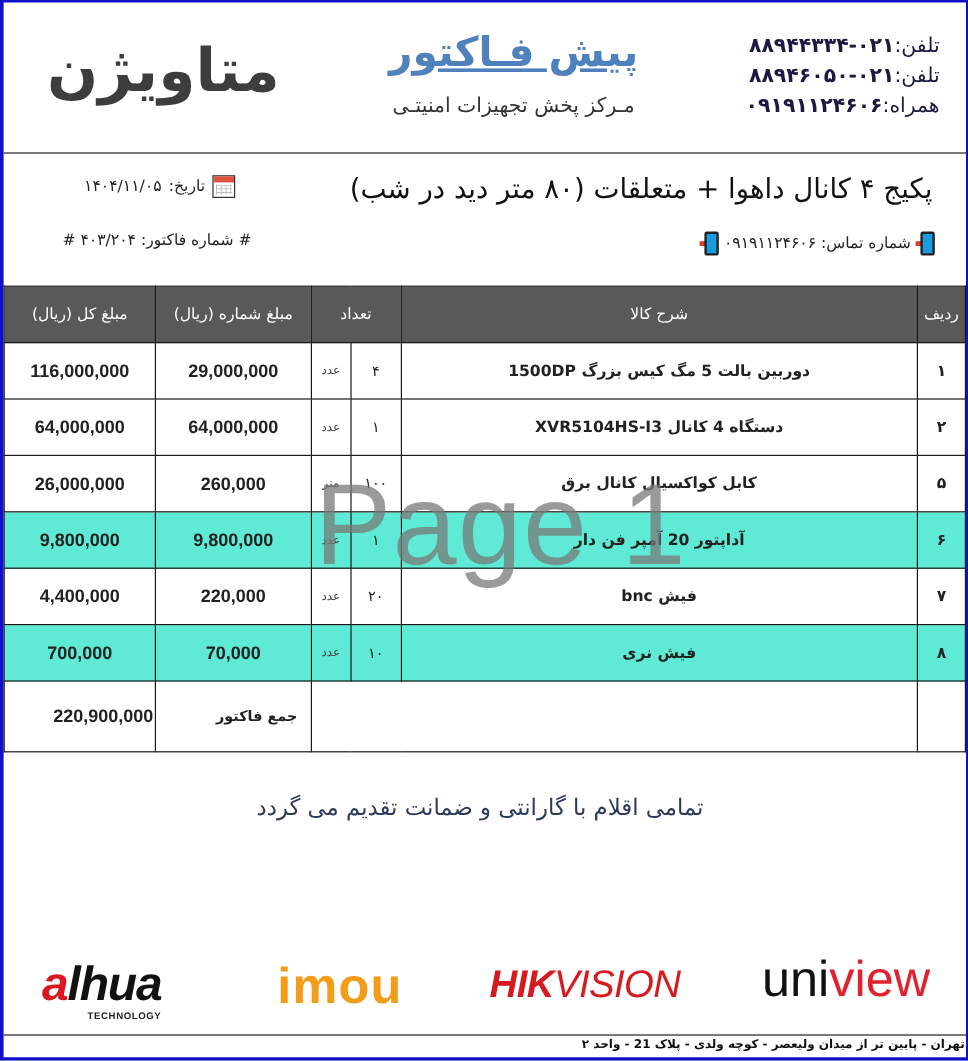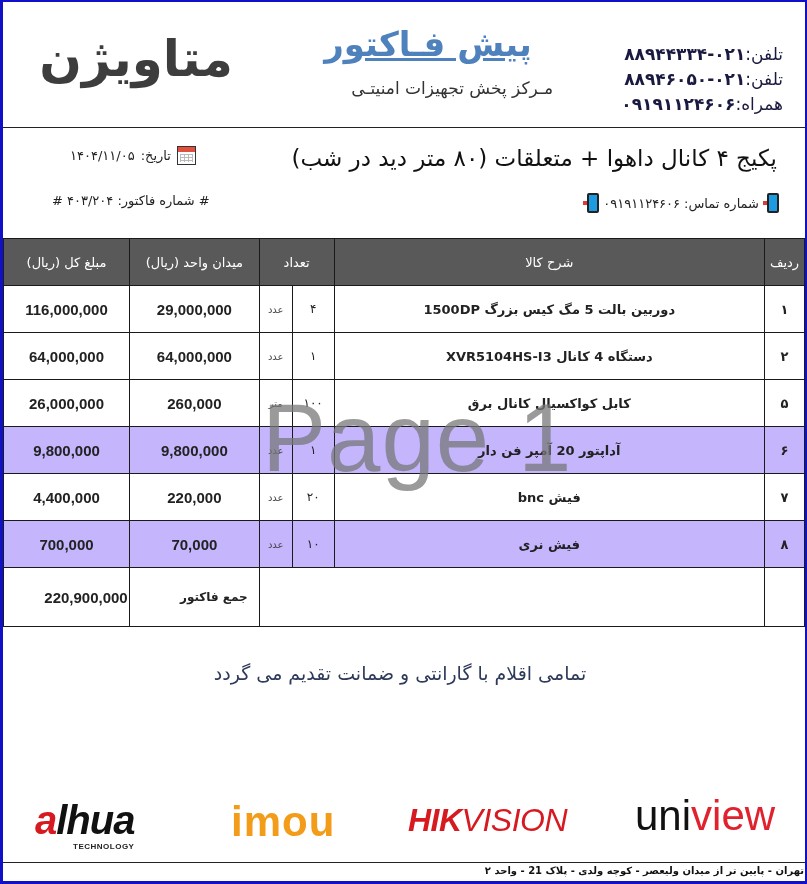--- a/index.html
+++ b/index.html
@@ -11,23 +11,23 @@
     border-left: 3px solid #1010c8; border-right: 2px solid #1010c8;
     border-top: 2px solid #1010c8; border-bottom: 3px solid #1010c8;
   }
 
   
   .header { position: absolute; left: 3px; top: 2px; width: 802px; height: 126px; border-bottom: 1.5px solid #222; padding-left: 24px; }
   .brand-name { position: absolute; left: 50px; top: 28px; width: 180px; text-align: center;
     font-family: "DejaVu Sans", sans-serif; font-weight: bold; font-size: 50px; color: #3d3d3d; direction: rtl; }
   .title-main { position: absolute; left: 300px; top: 22px; width: 250px; text-align: center;
     font-size: 34px; font-weight: bold; color: #4f81bd; direction: rtl; text-decoration: underline; }
-  .title-sub { position: absolute; left: 300px; top: 76px; width: 250px; text-align: right;
+  .title-sub { position: absolute; left: 300px; top: 76px; width: 250px; text-align: center;
     font-size: 17px; color: #333; direction: rtl; }
-  .contacts { position: absolute; right: 22px; top: 40px; direction: rtl; text-align: right; }
+  .contacts { position: absolute; right: 22px; top: 24px; direction: rtl; text-align: right; }
   .contact-line { font-size: 17px; line-height: 25px; color: #1a1a40; font-weight: bold; white-space: nowrap; }
   .contact-line .lbl { font-weight: normal; }
 
   
   .pkg-title { position: absolute; right: 30px; top: 145px; font-size: 23px; color: #111; direction: rtl; white-space: nowrap; }
   .contact-num { position: absolute; right: 28px; top: 193px; font-size: 13px; direction: rtl; display: flex; align-items: center; gap: 4px; white-space: nowrap; }
   .date-line { position: absolute; left: 70px; top: 146px; font-size: 13px; direction: rtl; display: flex; align-items: center; gap: 6px; white-space: nowrap; }
   .invno-line { position: absolute; left: 52px; top: 193px; font-size: 13px; direction: rtl; white-space: nowrap; }
 
   .phone-icon { display: inline-block; width: 16px; height: 20px; position: relative; }
@@ -37,21 +37,21 @@
   .cal-icon .top { position: absolute; left: 0; top: 0; right: 0; height: 5px; background: #e0503c; }
   .cal-icon .grid { position: absolute; left: 2px; right: 2px; top: 7px; bottom: 2px;
     background-image: linear-gradient(#bbb 1px, transparent 1px), linear-gradient(90deg, #bbb 1px, transparent 1px);
     background-size: 4px 3px; }
 
   
   .tbl { position: absolute; left: 3px; top: 238px; width: 802px; border-collapse: collapse; direction: rtl; }
   .tbl th, .tbl td { border: 1px solid #1a1a1a; text-align: center; vertical-align: middle; }
   .tbl th { background: #595959; color: #ffffff; font-weight: normal; font-size: 13px; height: 47px; }
   .tbl td { height: 47px; font-size: 13px; }
-  .tbl tr.shaded td { background: #c4b5fd; }
+  .tbl tr.shaded td { background: #5eead4; }
   .tbl td.num { font-family: "Liberation Sans", sans-serif; font-weight: bold; font-size: 15px; }
   .tbl td.desc { font-weight: bold; font-size: 13px; }
   .tbl td.qty { font-size: 12px; }
   .tbl td.unit { font-size: 10px; color: #444; }
   .tbl td.rowno { font-weight: bold; font-size: 13px; }
   .tbl tr.total td { height: 59px; padding-left: 39px; }
 
   .watermark { position: absolute; left: 262px; top: 383px; font-family: "Liberation Sans", sans-serif;
     font-size: 96px; color: rgba(120,120,120,0.75); pointer-events: none; letter-spacing: 1px; }
   .guarantee { position: absolute; left: 150px; top: 662px; width: 500px; text-align: center; font-size: 19px;
@@ -131,21 +131,21 @@
     <col style="width:42px">
     <col style="width:33px">
     <col style="width:130px">
     <col style="width:126px">
   </colgroup>
   <thead>
     <tr>
       <th>ردیف</th>
       <th>شرح کالا</th>
       <th colspan="2">تعداد</th>
-      <th>میدان واحد (ریال)</th>
+      <th>مبلغ شماره (ریال)</th>
       <th>مبلغ کل (ریال)</th>
     </tr>
   </thead>
   <tbody>
     <tr>
       <td class="rowno">۱</td>
       <td class="desc">دوربین بالت 5 مگ کیس بزرگ 1500DP</td>
       <td class="qty">۴</td>
       <td class="unit">عدد</td>
       <td class="num">29,000,000</td>

